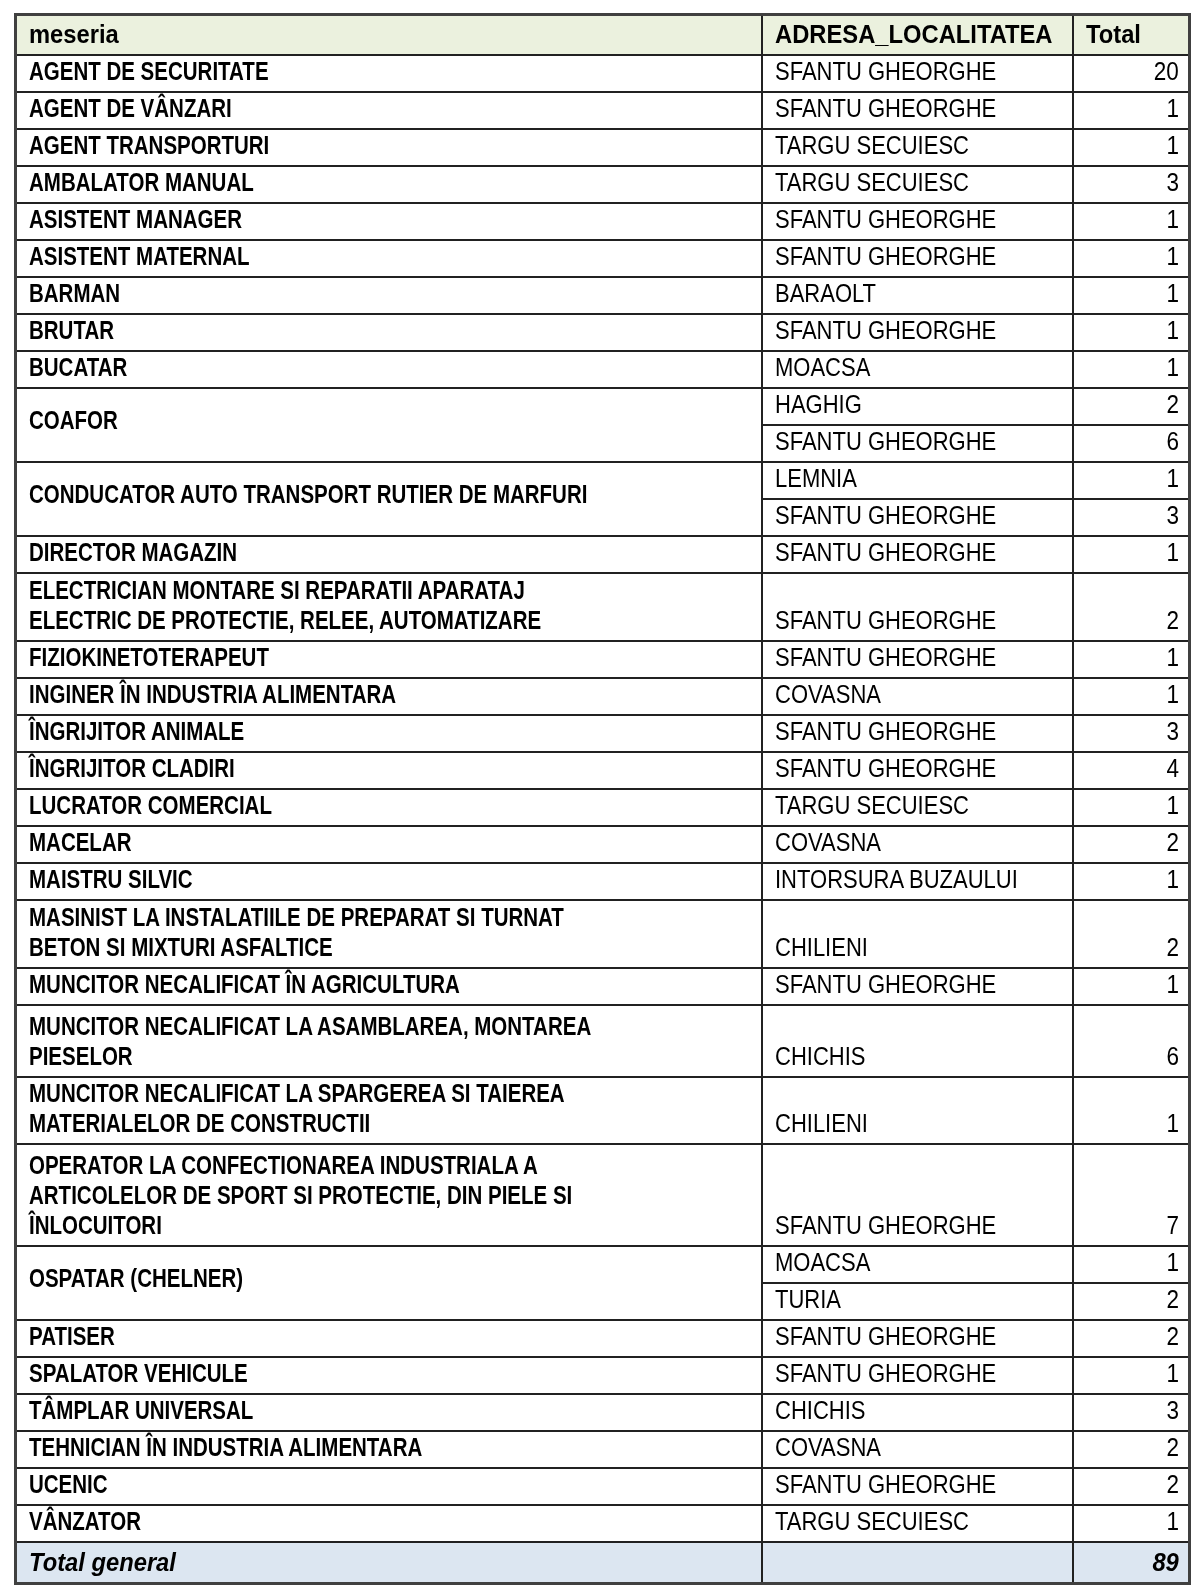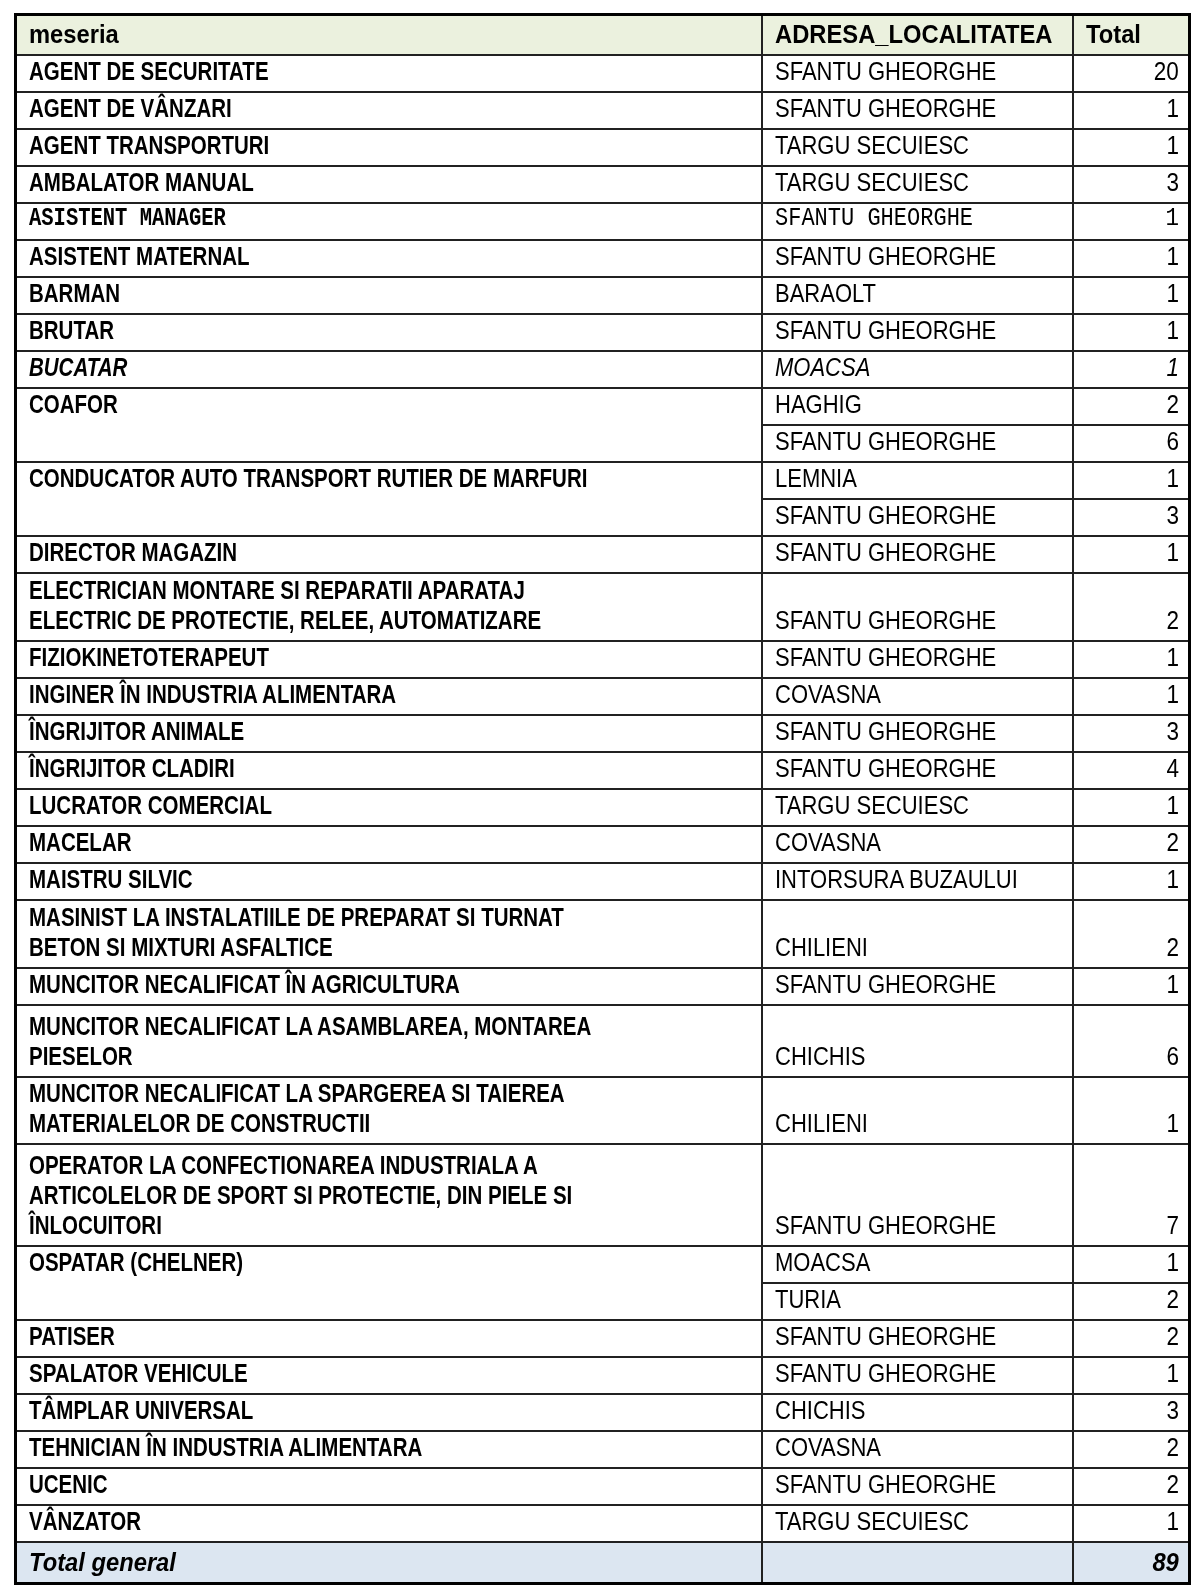--- a/index.html
+++ b/index.html
@@ -11,21 +11,21 @@
     font-family: "Liberation Sans", sans-serif;
     overflow: hidden;
   }
   table.report {
     position: absolute;
     left: 14px;
     top: 13px;
     width: 1174px;
     border-collapse: collapse;
     table-layout: fixed;
-    border: 3px solid #000000;
+    border: 3px solid #404040;
   }
   table.report th, table.report td {
     border: 2px solid #212121;
     vertical-align: bottom;
     padding: 0 9px 5px 12px;
     overflow: visible;
     color: #000000;
   }
   
   .t {
@@ -42,21 +42,21 @@
   .ft-t { font-weight: bold; transform: scaleX(0.95); transform-origin: 0 100%; }
   .ft-num { font-weight: bold; transform: scaleX(0.95); transform-origin: 100% 100%; }
 
   thead tr { height: 40px; }
   thead th { background: var(--header-bg, #ebf1de); text-align: left; }
 
   tfoot tr { height: 42px; }
   tfoot td { background: var(--footer-bg, #dce6f1); font-style: italic; }
 
   td.tot { text-align: right; }
-  td.mes.vtop { vertical-align: top; padding-top: 0; }
+  td.mes.vtop { vertical-align: top; padding-top: 16px; }
   td.mes .t { max-width: 722px; }
   
   td.nodr { border-right: none; }
   td.nodl { border-left: none; }
 </style>
 </head>
 <body>
 
 <div class="page">
   <table class="report">
@@ -86,41 +86,41 @@
         <tr style="height: 37px;">
           <td class="mes"><span class="t b">AGENT TRANSPORTURI</span></td>
           <td class="loc"><span class="t">TARGU SECUIESC</span></td>
           <td class="tot"><span class="t num-t">1</span></td>
         </tr>
         <tr style="height: 37px;">
           <td class="mes"><span class="t b">AMBALATOR MANUAL</span></td>
           <td class="loc"><span class="t">TARGU SECUIESC</span></td>
           <td class="tot"><span class="t num-t">3</span></td>
         </tr>
-        <tr style="height: 37px; font-family: Liberation Mono, monospace;">
+        <tr style="height: 37px;">
           <td class="mes"><span class="t b">ASISTENT MANAGER</span></td>
           <td class="loc"><span class="t">SFANTU GHEORGHE</span></td>
           <td class="tot"><span class="t num-t">1</span></td>
         </tr>
         <tr style="height: 37px;">
           <td class="mes"><span class="t b">ASISTENT MATERNAL</span></td>
           <td class="loc"><span class="t">SFANTU GHEORGHE</span></td>
           <td class="tot"><span class="t num-t">1</span></td>
         </tr>
         <tr style="height: 37px;">
           <td class="mes"><span class="t b">BARMAN</span></td>
           <td class="loc"><span class="t">BARAOLT</span></td>
           <td class="tot"><span class="t num-t">1</span></td>
         </tr>
         <tr style="height: 37px;">
           <td class="mes"><span class="t b">BRUTAR</span></td>
           <td class="loc"><span class="t">SFANTU GHEORGHE</span></td>
           <td class="tot"><span class="t num-t">1</span></td>
         </tr>
-        <tr style="height: 37px; font-style: italic;">
+        <tr style="height: 37px;">
           <td class="mes"><span class="t b">BUCATAR</span></td>
           <td class="loc"><span class="t">MOACSA</span></td>
           <td class="tot"><span class="t num-t">1</span></td>
         </tr>
         <tr style="height: 37px;">
           <td class="mes vtop nodr" rowspan="2"><span class="t b">COAFOR</span></td>
           <td class="loc nodl"><span class="t">HAGHIG</span></td>
           <td class="tot"><span class="t num-t">2</span></td>
         </tr>
         <tr style="height: 37px;">

